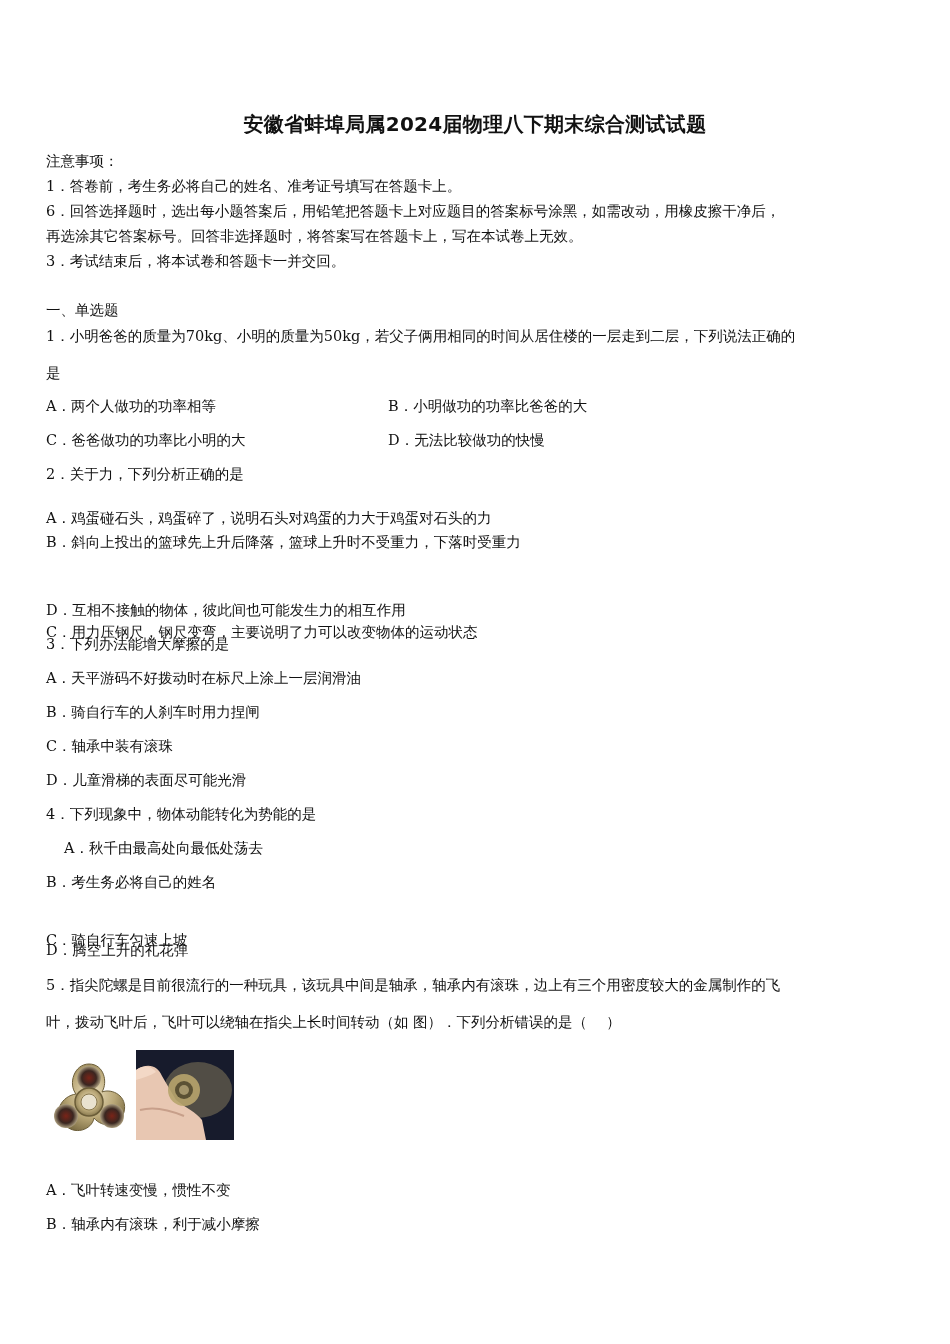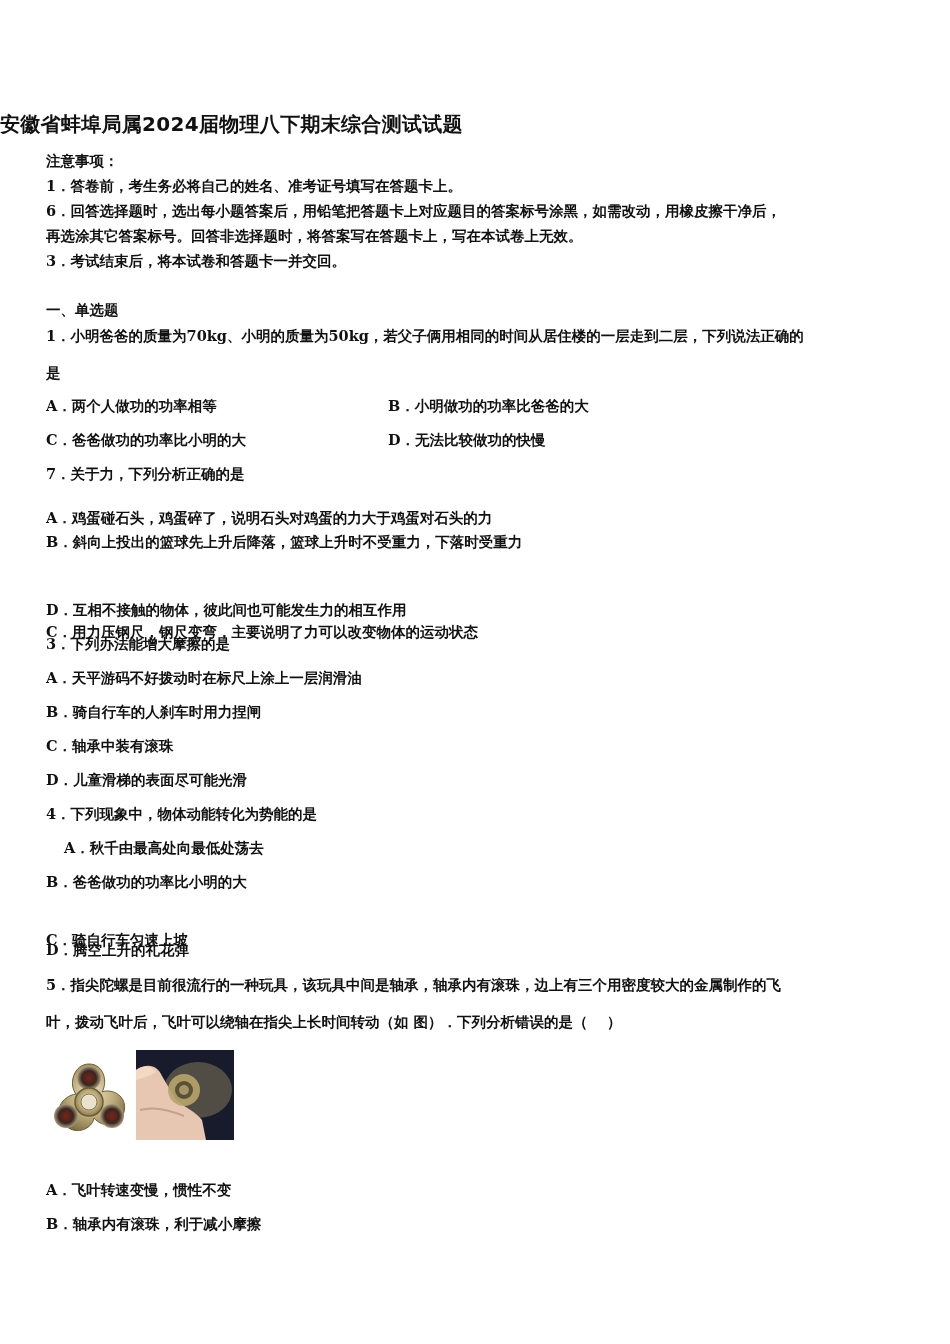--- a/index.html
+++ b/index.html
@@ -1,21 +1,21 @@
 <!DOCTYPE html>
 <html><head>
 <meta charset="utf-8">
 <style>
   html, body { margin:0; padding:0; background:#ffffff; }
   body { width:950px; height:1344px; position:relative; overflow:hidden;
          font-family:"DejaVu Serif", "Liberation Serif", serif; color:#111; }
-  .title { position:absolute; top:111px; left:0; width:950px; text-align:left;
+  .title { position:absolute; top:111px; left:0; width:950px; text-align:center;
            font-family:"DejaVu Sans", "Liberation Sans", sans-serif; font-weight:bold;
            font-size:20px; letter-spacing:0.3px; color:#111; }
-  .line { position:absolute; left:46px; font-size:14.5px; line-height:20px; white-space:nowrap;font-weight:bold; }
+  .line { position:absolute; left:46px; font-size:14.5px; line-height:20px; white-space:nowrap; }
   .notes .line { font-size:14.5px; }
   .opt-col2 { left:388px; }
   .figure { position:absolute; top:1050px; left:46px; width:188px; height:92px; }
   .fig1 { position:absolute; left:0; top:6px; width:86px; height:86px; }
   .fig2 { position:absolute; left:90px; top:0; width:98px; height:90px; background:#161a2a; overflow:hidden; }
 </style>
 </head>
 <body>
 
 <div>
@@ -35,39 +35,39 @@
   <div>
     <div class="line" style="top:326px;">1．小明爸爸的质量为70kg、小明的质量为50kg，若父子俩用相同的时间从居住楼的一层走到二层，下列说法正确的</div>
     <div class="line" style="top:363px;">是</div>
     <div class="line" style="top:396px;">A．两个人做功的功率相等</div>
     <div class="line opt-col2" style="top:396px;">B．小明做功的功率比爸爸的大</div>
     <div class="line" style="top:430px;">C．爸爸做功的功率比小明的大</div>
     <div class="line opt-col2" style="top:430px;">D．无法比较做功的快慢</div>
   </div>
 
   <div>
-    <div class="line" style="top:464px;">7．关于力，下列分析正确的是</div>
+    <div class="line" style="top:464px;">2．关于力，下列分析正确的是</div>
     <div class="line" style="top:508px;">A．鸡蛋碰石头，鸡蛋碎了，说明石头对鸡蛋的力大于鸡蛋对石头的力</div>
     <div class="line" style="top:532px;">B．斜向上投出的篮球先上升后降落，篮球上升时不受重力，下落时受重力</div>
     <div class="line" style="top:578px;margin-top:44px;">C．用力压钢尺，钢尺变弯，主要说明了力可以改变物体的运动状态</div>
     <div class="line" style="top:600px;">D．互相不接触的物体，彼此间也可能发生力的相互作用</div>
   </div>
 
   <div>
     <div class="line" style="top:634px;">3．下列办法能增大摩擦的是</div>
     <div class="line" style="top:668px;">A．天平游码不好拨动时在标尺上涂上一层润滑油</div>
     <div class="line" style="top:702px;">B．骑自行车的人刹车时用力捏闸</div>
     <div class="line" style="top:736px;">C．轴承中装有滚珠</div>
     <div class="line" style="top:770px;">D．儿童滑梯的表面尽可能光滑</div>
   </div>
 
   <div>
     <div class="line" style="top:804px;">4．下列现象中，物体动能转化为势能的是</div>
     <div class="line" style="top:838px;margin-left:18px;">A．秋千由最高处向最低处荡去</div>
-    <div class="line" style="top:872px;">B．爸爸做功的功率比小明的大</div>
+    <div class="line" style="top:872px;">B．考生务必将自己的姓名</div>
     <div class="line" style="top:906px;margin-top:24px;">C．骑自行车匀速上坡</div>
     <div class="line" style="top:940px;">D．腾空上升的礼花弹</div>
   </div>
 
   <div>
     <div class="line" style="top:975px;">5．指尖陀螺是目前很流行的一种玩具，该玩具中间是轴承，轴承内有滚珠，边上有三个用密度较大的金属制作的飞</div>
     <div class="line" style="top:1012px;">叶，拨动飞叶后，飞叶可以绕轴在指尖上长时间转动（如 图）．下列分析错误的是（　 ）</div>
 
     <div class="figure">
       <div class="fig1">

